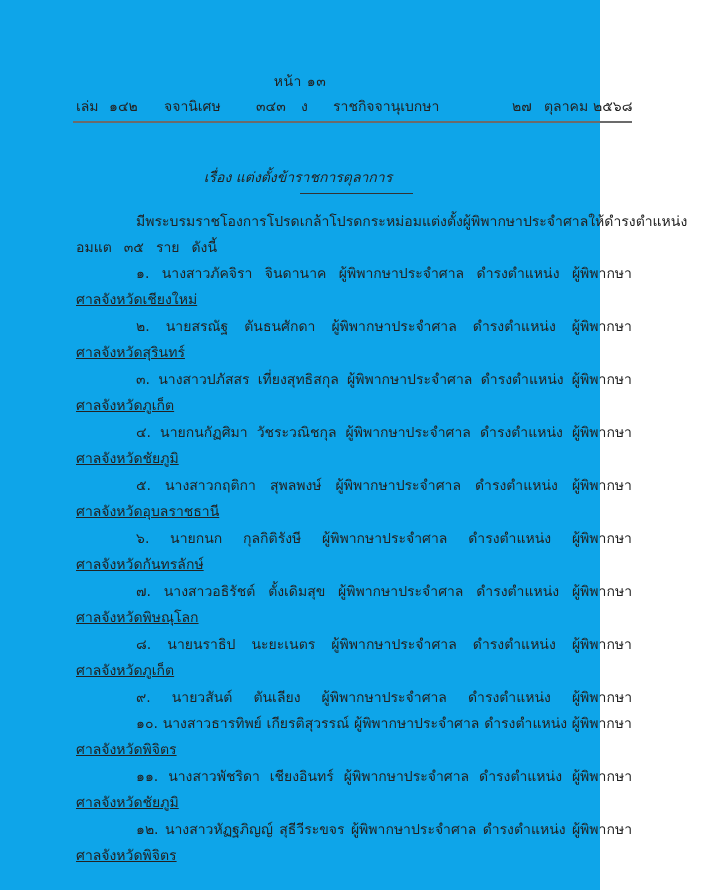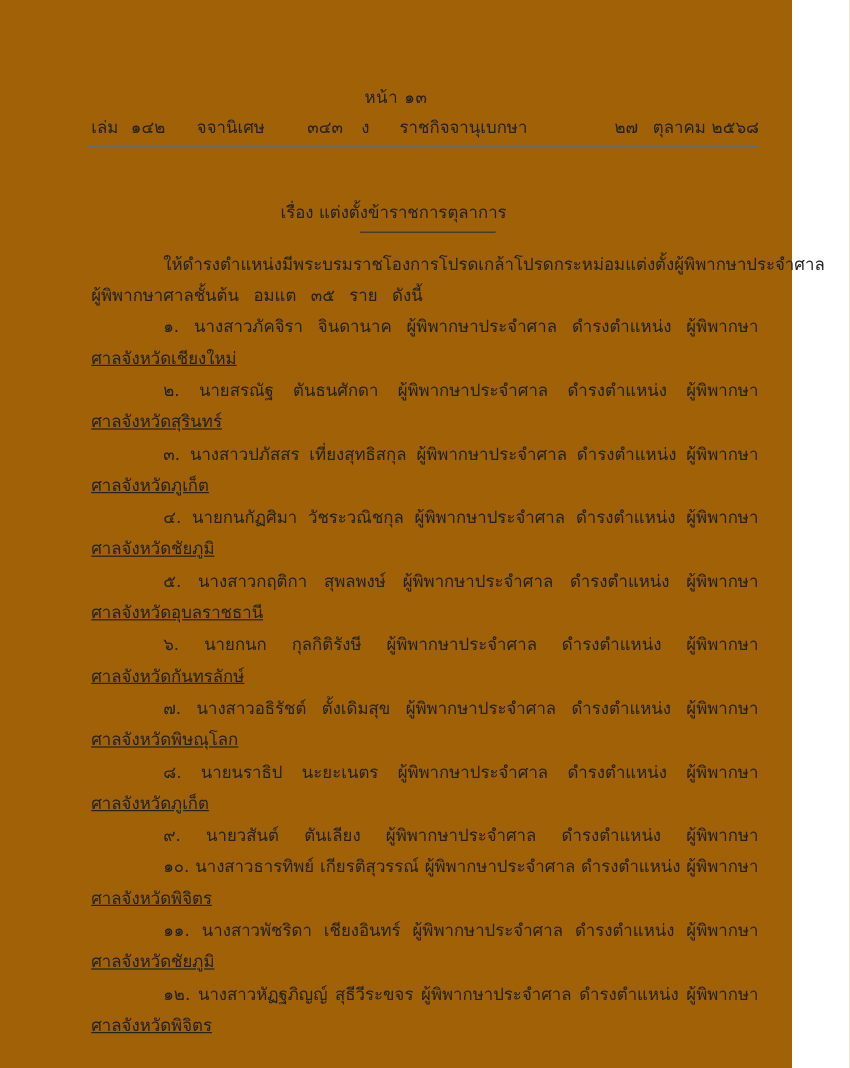--- a/index.html
+++ b/index.html
@@ -11,22 +11,22 @@
       width: 708px;
       height: 890px;
       overflow: hidden;
       position: relative;
       font-family: "DejaVu Sans", sans-serif;
       color: #222222;
     }
     .page {
       position: absolute;
       left: 0; top: 0;
-      width: 660px; height: 890px;
-      background: #a16207;
+      width: 600px; height: 890px;
+      background: #0ea5e9;
     }
     .page-number {
       position: absolute;
       top: 70px;
       left: 0; right: 0;
       text-align: center;
       font-size: 14px;
       letter-spacing: 0.5px;
     }
     .header-row {
@@ -62,20 +62,21 @@
       text-align: center;
       font-size: 21px;
       letter-spacing: 0.3px;
     }
     .subject {
       position: absolute;
       top: 166px;
       left: 0; right: 4px;
       text-align: center;
       font-size: 14px;
+      font-style: italic;
     }
     .title-rule {
       position: absolute;
       top: 193px;
       left: 300px;
       width: 113px;
       height: 1px;
       background: #333333;
     }
     .body {
@@ -127,25 +128,24 @@
     <span class="h-date-month">ตุลาคม</span>
     <span class="h-date-year">๒๕๖๘</span>
   </div>
   <div class="header-rule"></div>
 
   <div class="subject">เรื่อง  แต่งตั้งข้าราชการตุลาการ</div>
   <div class="title-rule"></div>
 
   <div class="body">
     <div class="line indent">
+      <span>มีพระบรมราชโองการโปรดเกล้าโปรดกระหม่อมแต่งตั้งผู้พิพากษาประจำศาล</span>
       <span>ให้ดำรงตำแหน่ง</span>
-      <span>มีพระบรมราชโองการโปรดเกล้าโปรดกระหม่อมแต่งตั้งผู้พิพากษาประจำศาล</span>
     </div>
     <div class="line left">
-      <span>ผู้พิพากษาศาลชั้นต้น</span>
       <span>อมแต</span>
       <span>๓๕</span>
       <span>ราย</span>
       <span>ดังนี้</span>
     </div>
 
     <div id="entries">
         <div class="entry">
           <div class="l1">
             <span>๑.</span>

